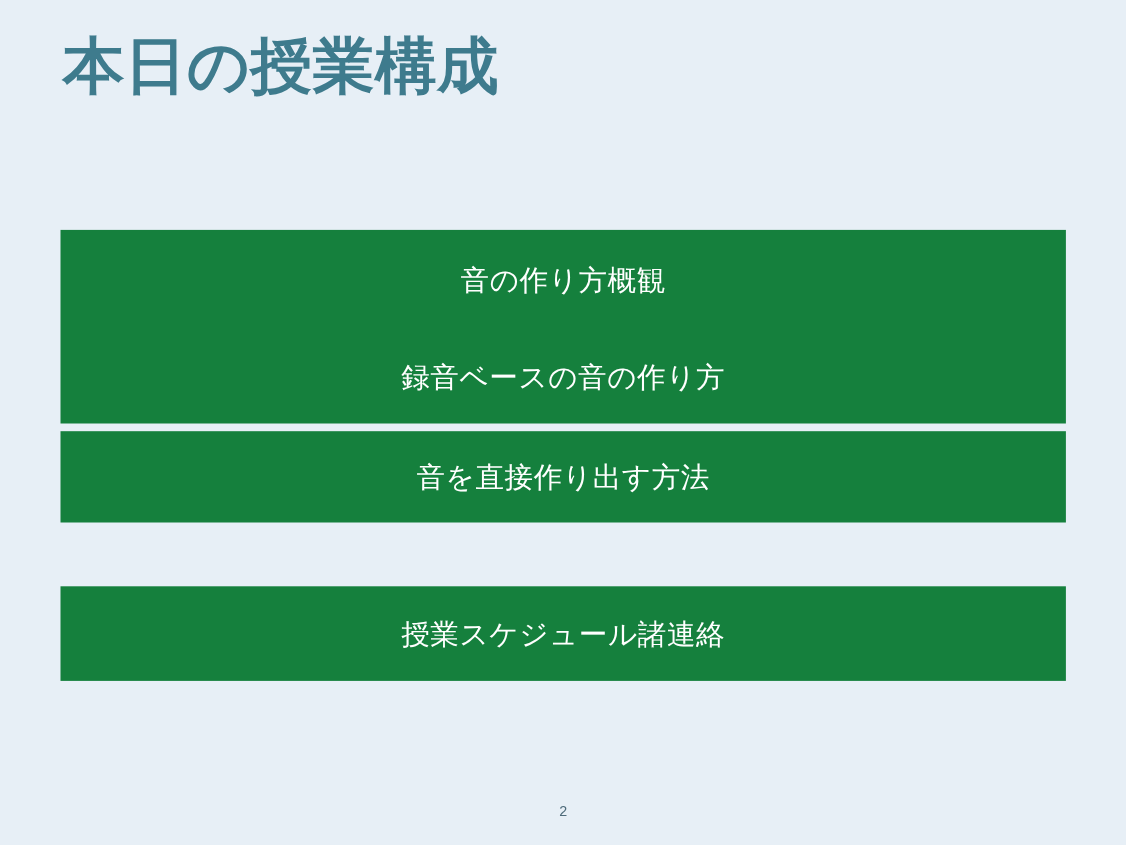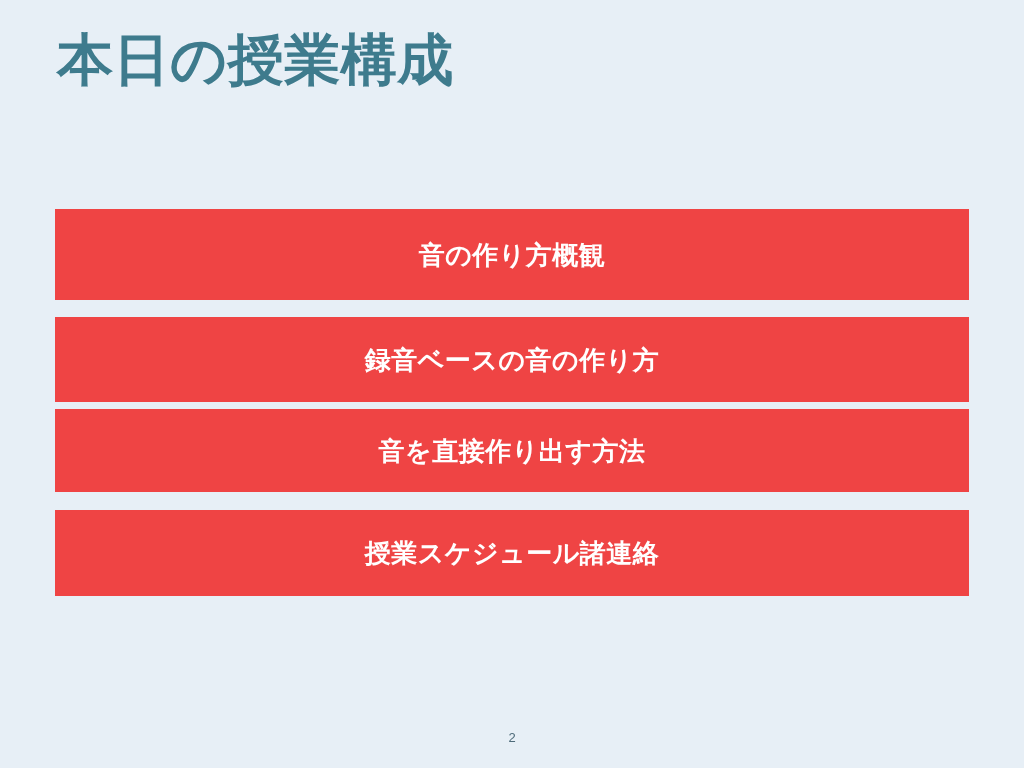--- a/index.html
+++ b/index.html
@@ -33,39 +33,39 @@
     white-space: nowrap;
   }
   .bar-stack {
     position: absolute;
     left: 55px;
     top: 209px;
     width: 914px;
   }
   .bar {
     width: 914px;
-    background: #ef4444;
+    background: #15803d;
     color: #ffffff;
     display: flex;
     align-items: center;
     justify-content: center;
     font-size: 26px;
-    font-weight: bold;
+    font-weight: normal;
     letter-spacing: 0.5px;
     box-sizing: border-box;
   }
   .bar-label {
     display: block;
     text-align: center;
     line-height: 1;
   }
   .bar-1 { height: 91px; margin-top: 0px; }
-  .bar-2 { height: 85px; margin-top: 17px; }
+  .bar-2 { height: 85px; }
   .bar-3 { height: 83px; margin-top: 7px; }
-  .bar-4 { height: 86px; margin-top: 18px; }
+  .bar-4 { height: 86px; margin-top: 58px; }
 
   .page-number {
     position: absolute;
     left: 0;
     right: 0;
     top: 730px;
     text-align: center;
     font-size: 13px;
     color: #4e6b7a;
   }

